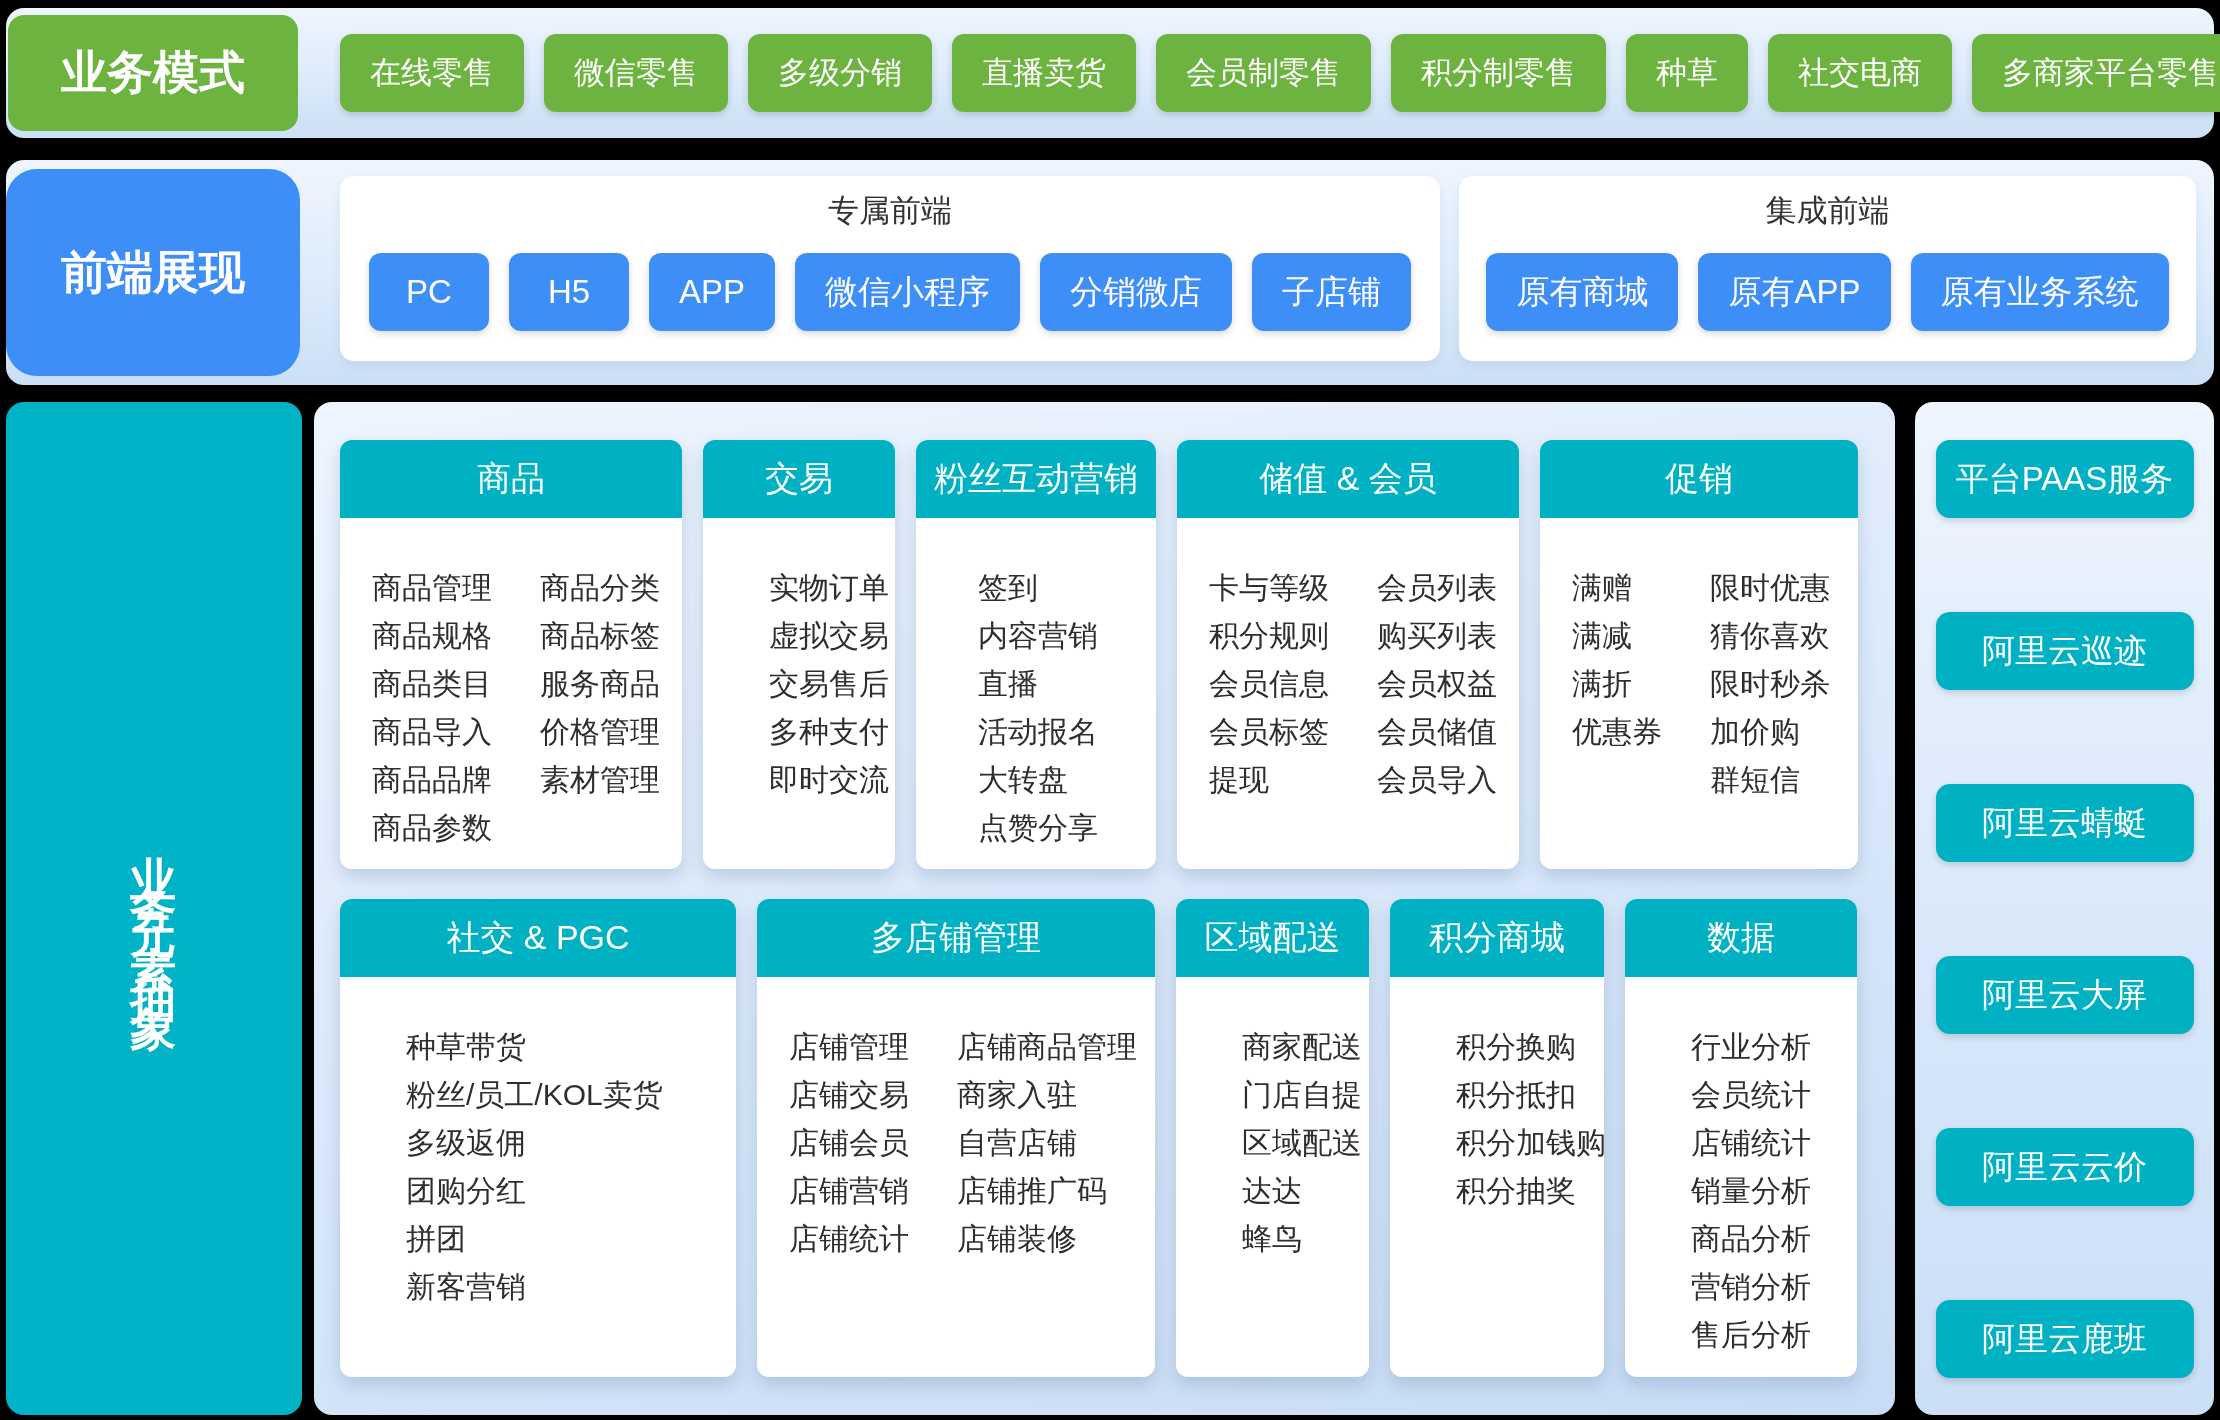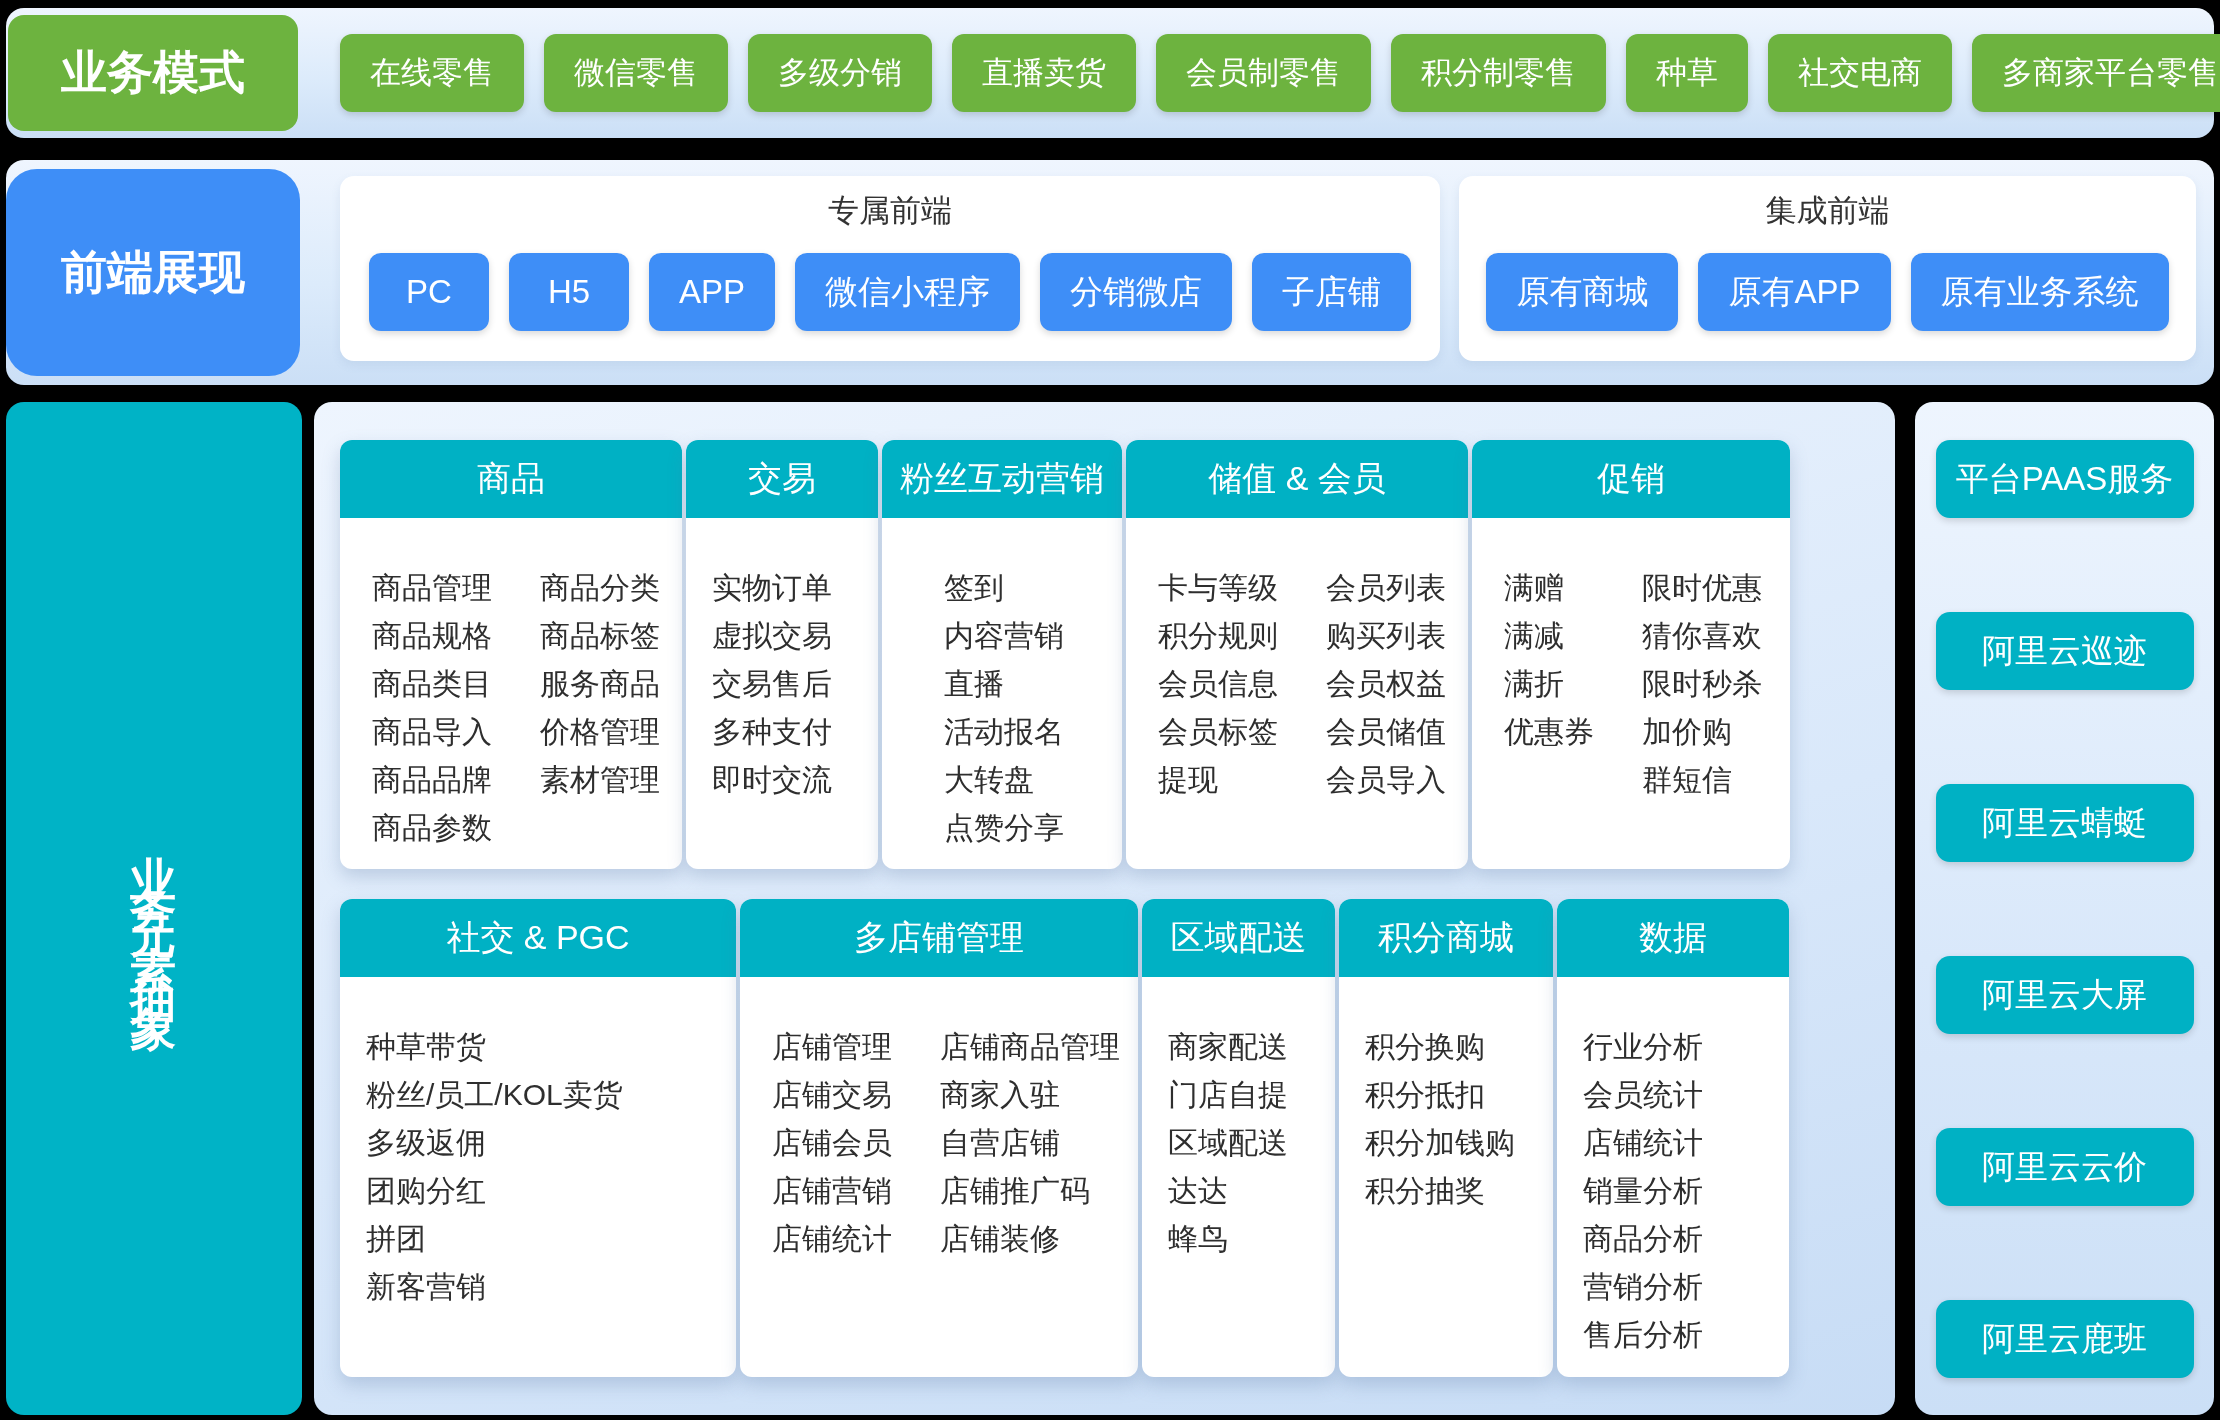--- a/index.html
+++ b/index.html
@@ -56,34 +56,34 @@
     writing-mode: vertical-lr; text-orientation: upright;
     color: #fff; font-size: 46px; font-weight: 600; letter-spacing: 30px;
   }
 
   #main-panel {
     position: absolute; left: 314px; top: 402px; width: 1581px; height: 1013px;
     border-radius: 18px;
     background: linear-gradient(165deg, #eef5fe 0%, #d9e8fa 55%, #c7dcf5 100%);
     padding: 38px 26px 0 26px;
   }
-  .cards-row { display: flex; gap: 4px; }
+  .cards-row { display: flex; gap: 21px; }
   .cards-row.second { margin-top: 30px; }
   .card {
     background: #fff; border-radius: 12px; overflow: hidden; flex: none;
     box-shadow: 0 8px 18px rgba(90,120,160,.28);
   }
   .cards-row.first .card { height: 429px; }
   .cards-row.second .card { height: 478px; }
   .card-header {
     height: 78px; background: #00b1c4; color: #fff; font-size: 34px; font-weight: 500;
     display: flex; align-items: center; justify-content: center; white-space: nowrap;
   }
   .card-body { display: flex; gap: 48px; padding: 46px 8px 0 32px; }
-  .card-body.single { padding-left: 26px; }
+  .card-body.single { padding-left: 66px; }
   .card-body.indent-lg { padding-left: 62px; }
   .col { flex: none; }
   .item { font-size: 30px; line-height: 48px; color: #2e2e2e; white-space: nowrap; }
 
   #right-panel {
     position: absolute; left: 1915px; top: 402px; width: 299px; height: 1013px;
     border-radius: 18px;
     background: linear-gradient(180deg, #eef5fe 0%, #d9e8fa 55%, #cbdff6 100%);
     display: flex; flex-direction: column; align-items: center;
     padding-top: 38px; gap: 94px;

